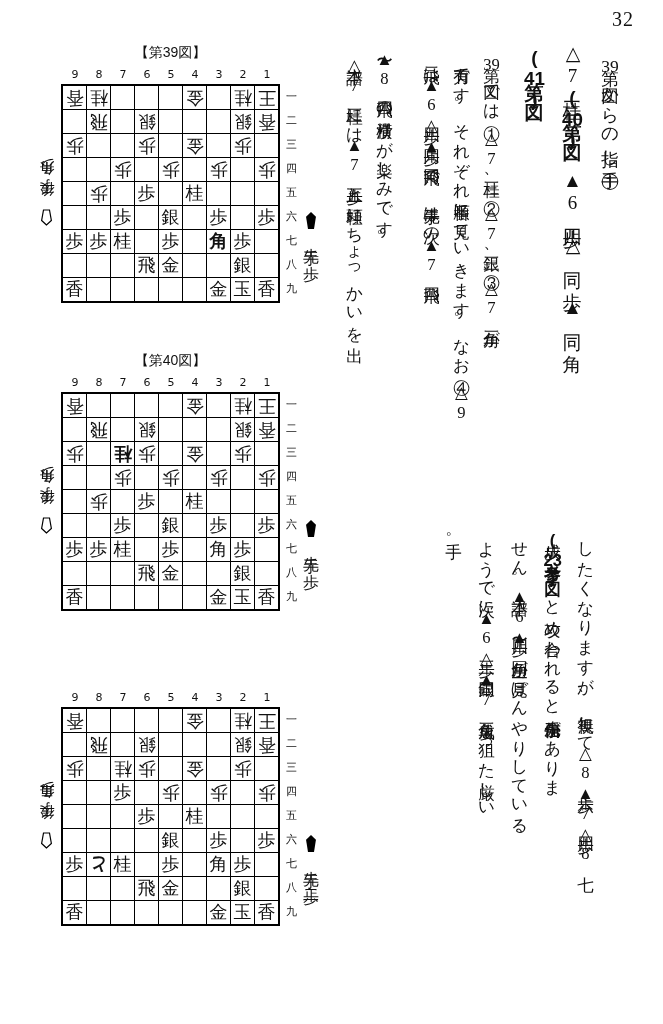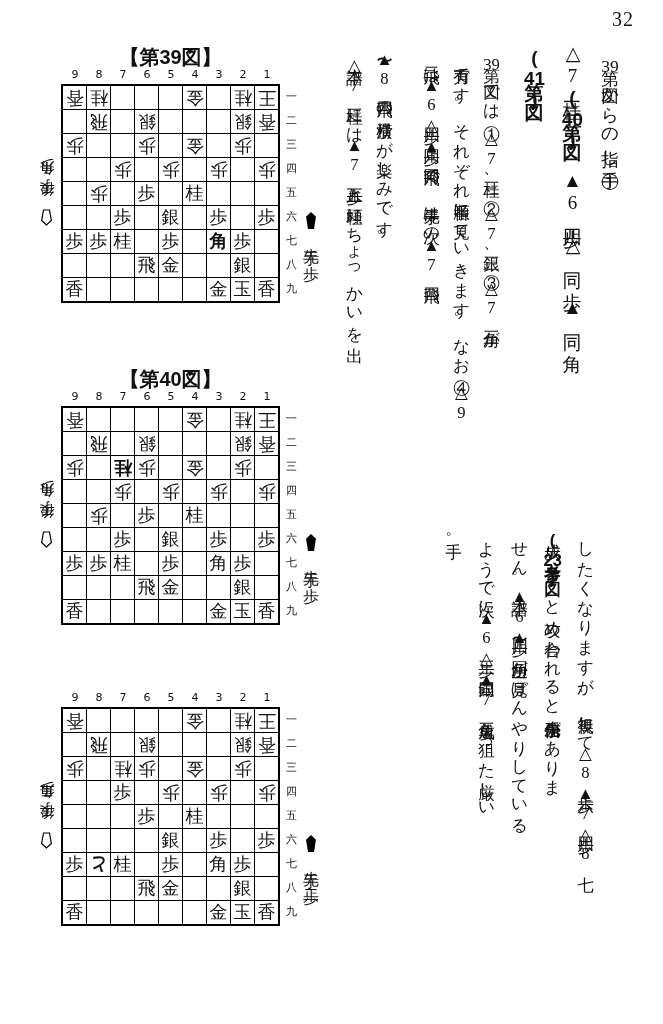--- a/index.html
+++ b/index.html
@@ -21,21 +21,21 @@
     white-space:nowrap;
   }
   .vcol .tcy{text-combine-upright:all;}
   .boldseg{font-weight:bold;font-family:"Liberation Sans","DejaVu Sans",sans-serif;}
   .moves{font-size:19px;line-height:26px;}
   .lower{height:494px;}
   
   .diagram{position:absolute;width:312px;height:302px;}
   .dtitle{
     position:absolute;left:25px;top:0;width:219px;text-align:center;
-    font-weight:bold;font-size:20px;
+    font-weight:normal;font-size:14px;
     font-family:"Liberation Sans","DejaVu Sans",sans-serif;
   }
   .files{position:absolute;left:27px;top:24px;display:flex;width:219px;}
   .files span{width:24px;text-align:center;font-size:11px;font-family:"DejaVu Sans",sans-serif;}
   .ranks{position:absolute;left:250px;top:40px;display:flex;flex-direction:column;}
   .ranks span{height:24px;line-height:24px;font-size:11px;}
   .grid{
     position:absolute;left:25px;top:40px;
     display:grid;grid-template-columns:repeat(9,23px);grid-auto-rows:23px;
     gap:1px;background:#000;border:2px solid #000;width:215px;
@@ -264,21 +264,21 @@
       <span>四</span>
       <span>五</span>
       <span>六</span>
       <span>七</span>
       <span>八</span>
       <span>九</span>
     </div>
   <div class="sente-label"><span class="smark"></span><span>先手</span><span class="shand">歩</span></div>
 </div>
 
-<div class="diagram" style="left:36px;top:366px">
+<div class="diagram" style="left:36px;top:352px">
   <div class="dtitle">【第40図】</div>
   <div class="gote-label"><span class="gmark"><svg width="15" height="17" viewBox="0 0 20 22">
           <path d="M10 1 L16.5 7 L14 21 L6 21 L3.5 7 Z" fill="#fff" stroke="#000" stroke-width="1.6"></path>
         </svg></span><span>後手</span>　<span>角歩</span></div>
   <div class="files">
       <span>9</span>
       <span>8</span>
       <span>7</span>
       <span>6</span>
       <span>5</span>

